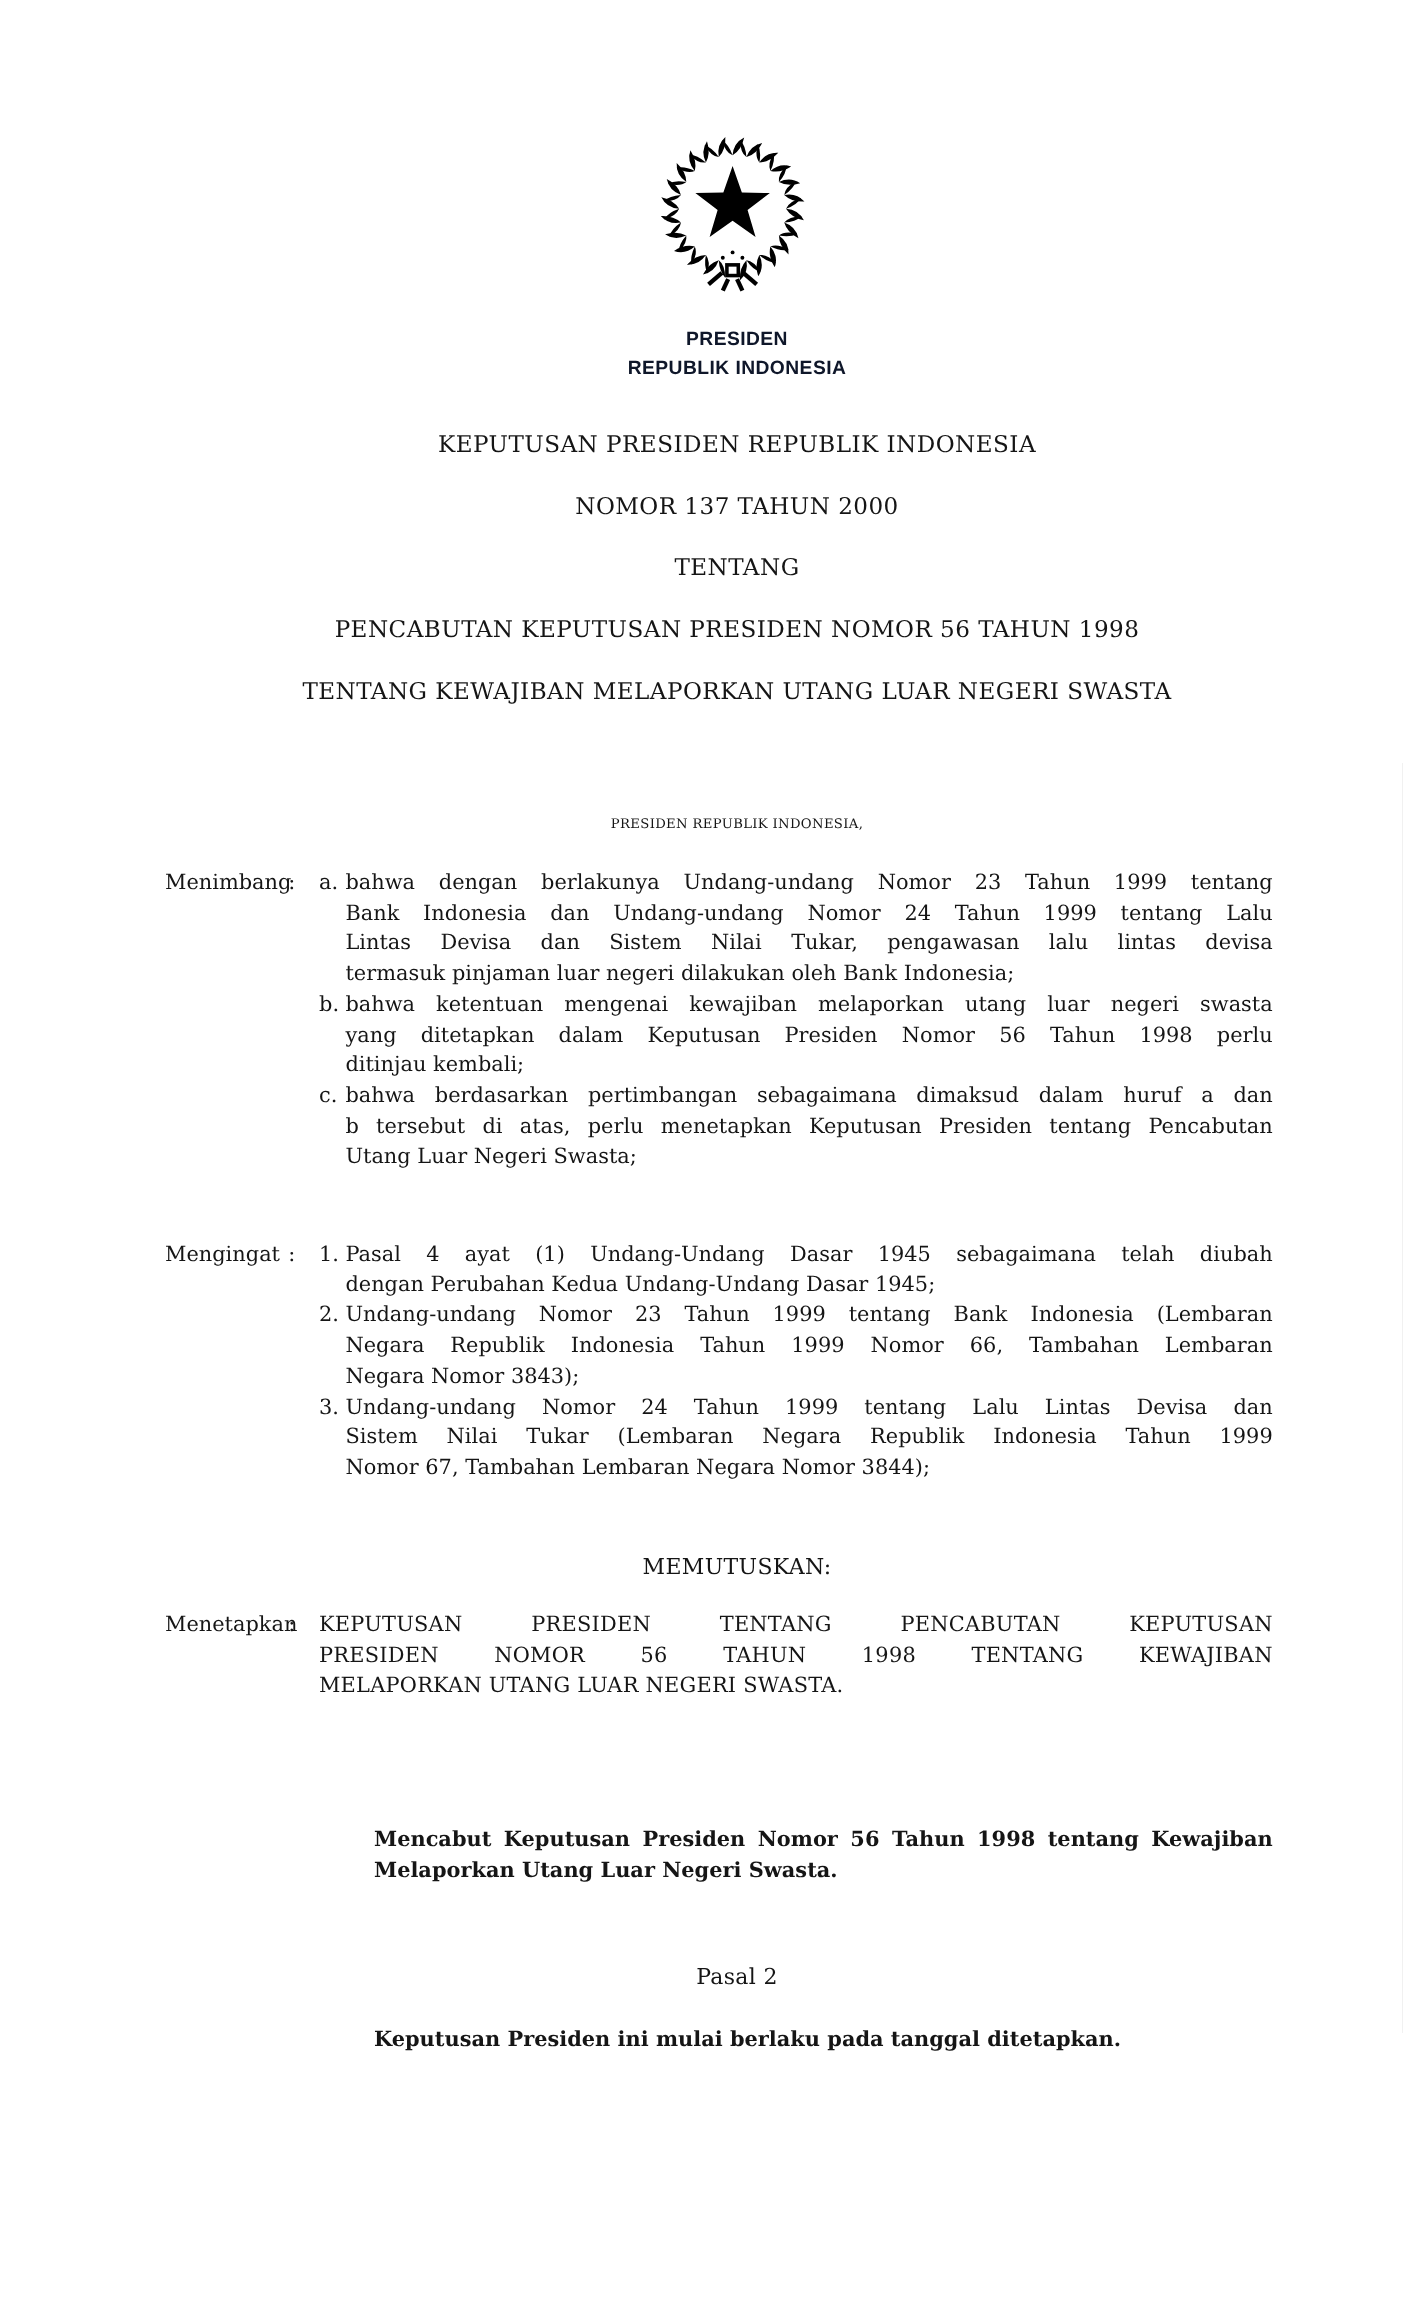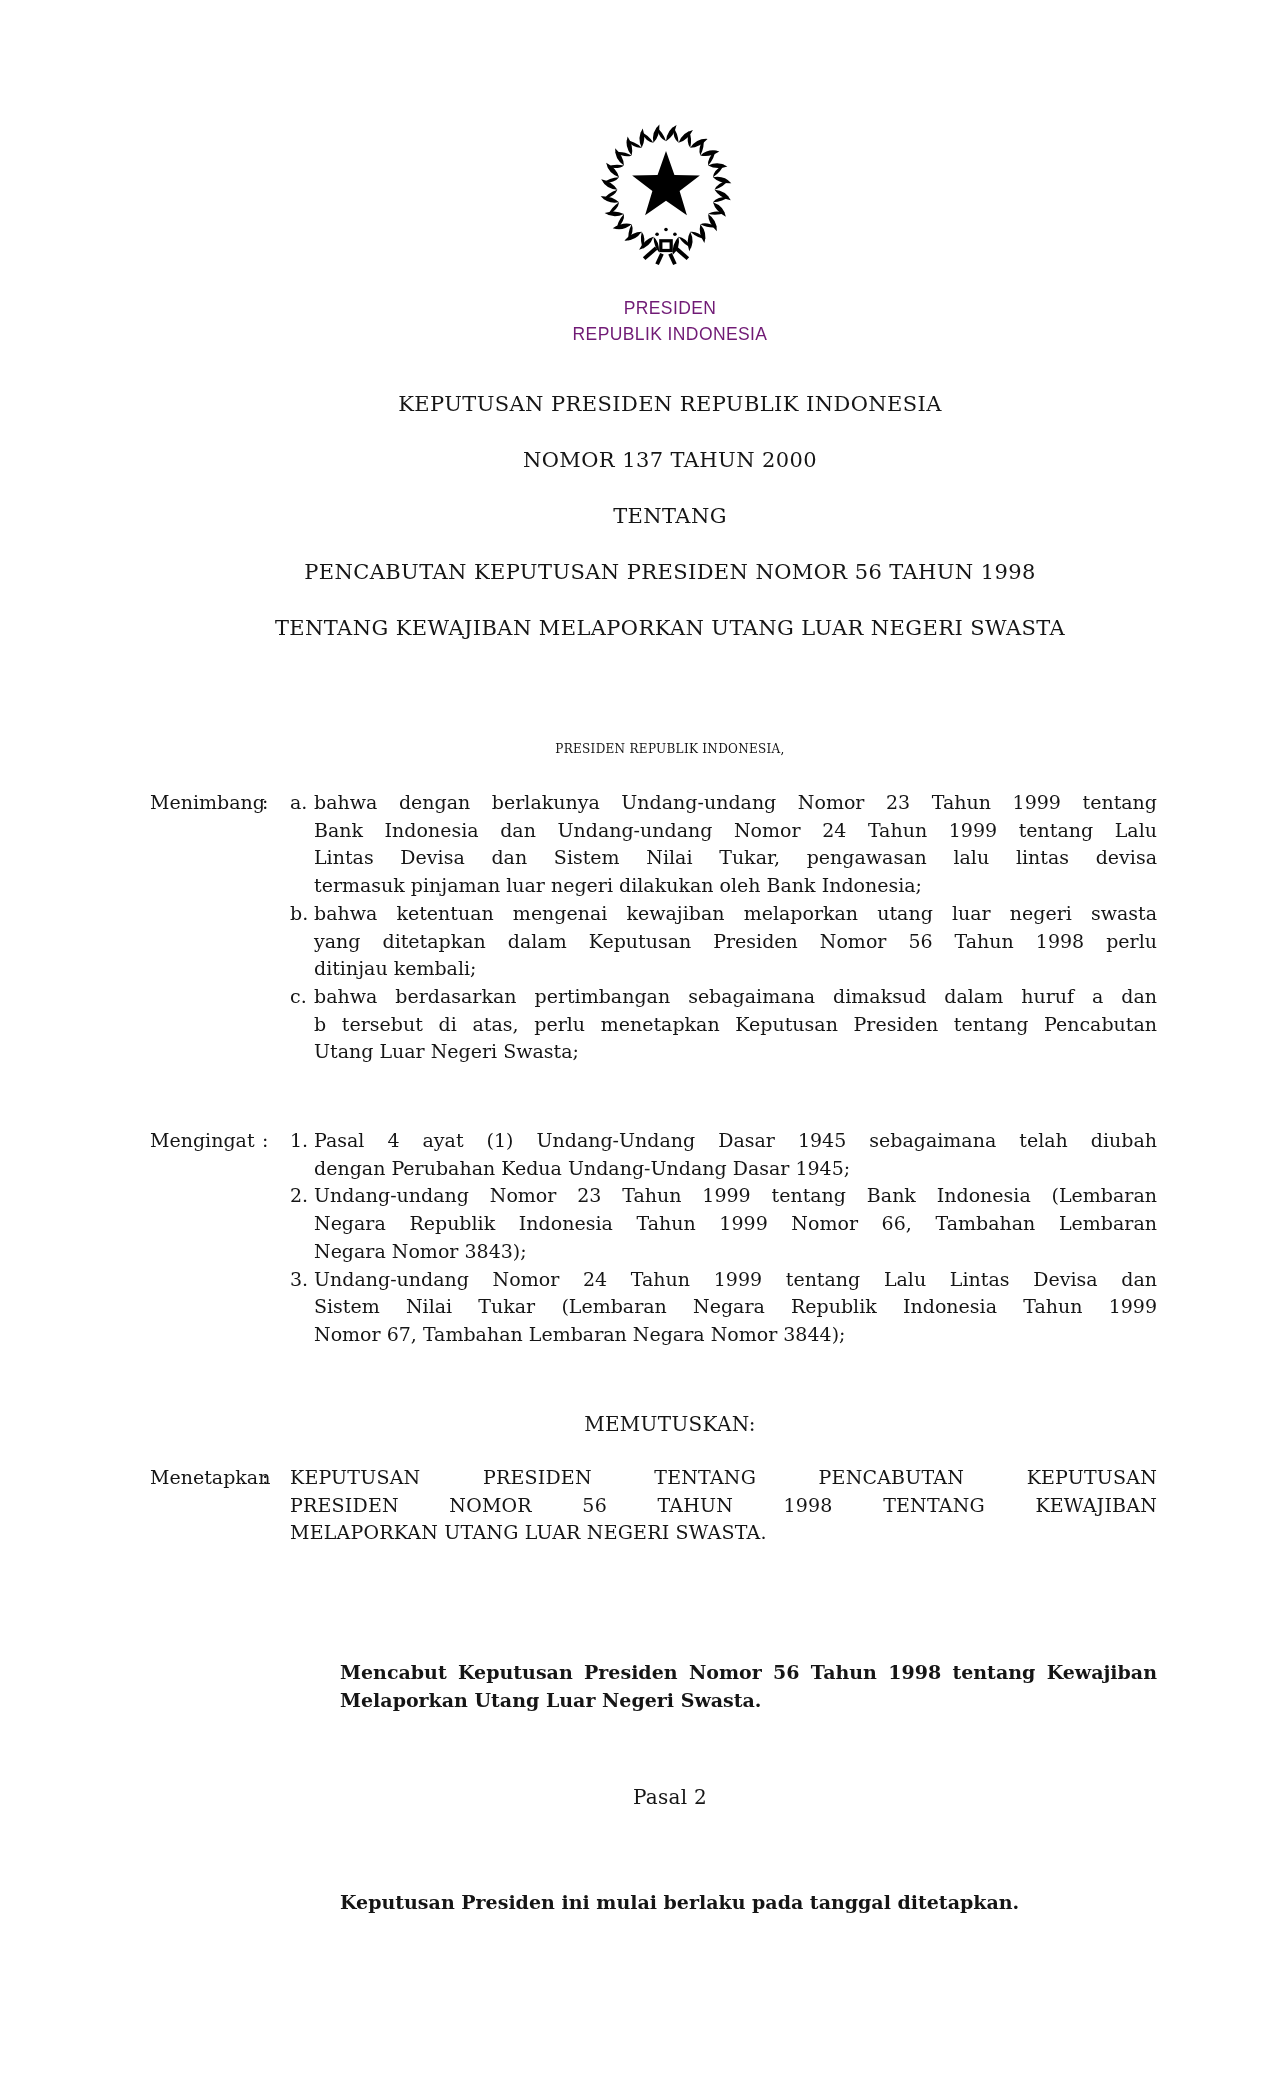--- a/index.html
+++ b/index.html
@@ -13,21 +13,22 @@
     overflow:hidden;
   }
   
   .center-col { position:absolute; left:190px; width:960px; text-align:center; }
 
   .emblem { position:absolute; left:585px; top:112px; width:162px; height:162px; }
 
   .sans-hdr {
     font-family:"Liberation Sans", sans-serif;
     font-size:17.5px; line-height:26px; letter-spacing:0.4px;
-    color:#701a75;
+    color:#0f172a;
+    font-weight:bold;
   }
   .h-serif { font-size:21px; letter-spacing:0.4px; white-space:nowrap; }
   .h-open  { font-size:12px; letter-spacing:0.3px; white-space:nowrap;margin-top:12px; }
   .h-mid   { font-size:20px; letter-spacing:0.3px; white-space:nowrap; }
 
   .clause {
     position:absolute; left:150px; width:1007px;
     display:grid; grid-template-columns:112px 28px 1fr;
     font-size:19px; line-height:27.7px;
   }
@@ -179,17 +180,17 @@
         <div class="ln ln-last">MELAPORKAN UTANG LUAR NEGERI SWASTA.</div>
       </div>
   </div>
 
   <div class="pasal-para" style="top:1659px;">
       <div class="ln">Mencabut Keputusan Presiden Nomor 56 Tahun 1998 tentang Kewajiban</div>
       <div class="ln ln-last">Melaporkan Utang Luar Negeri Swasta.</div>
     </div>
 
   <div class="center-col h-mid" style="top:1785px;">Pasal 2</div>
-  <div class="pasal-para" style="top:1841px;margin-top:48px;">
+  <div class="pasal-para" style="top:1841px;">
       <div class="ln ln-last">Keputusan Presiden ini mulai berlaku pada tanggal ditetapkan.</div>
     </div>
 
 </div>
 
 </body></html>

